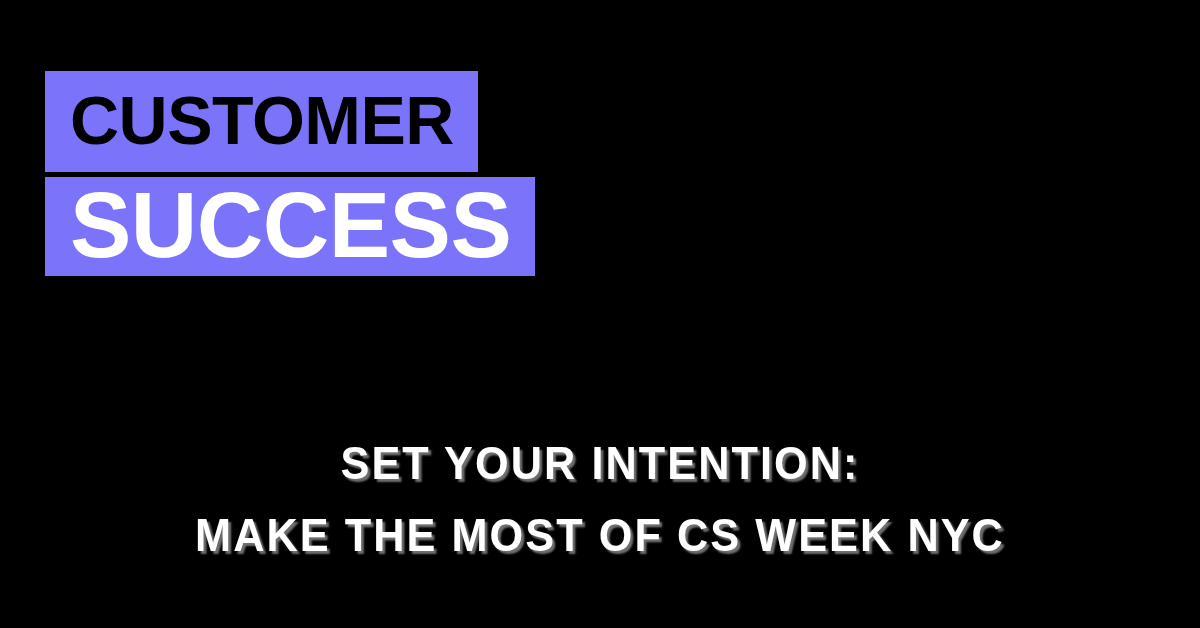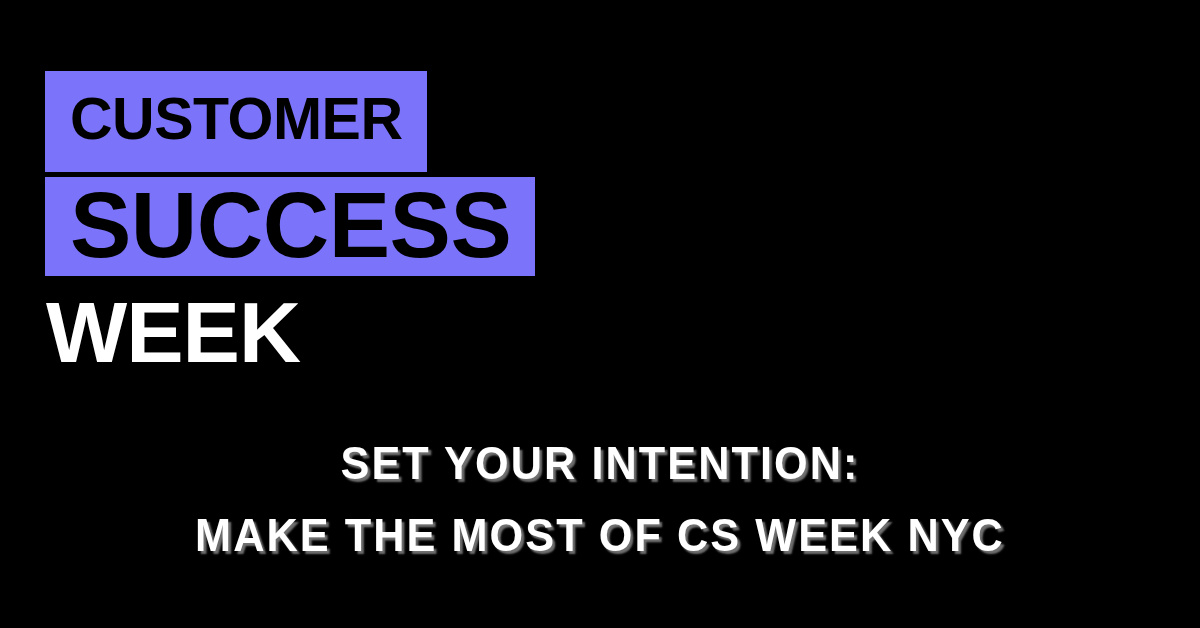--- a/index.html
+++ b/index.html
@@ -36,38 +36,38 @@
   
   .line-customer {
     left: 45px;
     top: 71px;
     height: 101px;
     background: #7B74FA;
     padding: 0 24px 0 25px;
   }
   .line-customer .hl-text {
     color: #000000;
-    font-size: 59px;
+    font-size: 68px;
     font-weight: 700;
     line-height: 1;
     letter-spacing: -0.5px;
     font-family: "Liberation Sans", sans-serif;
     transform: translateY(-2px);
   }
 
   
   .line-success {
     left: 45px;
     top: 177px;
     height: 99px;
     background: #7B74FA;
     padding: 0 24px 0 25px;
   }
   .line-success .hl-text {
-    color: #000000;
+    color: #ffffff;
     font-size: 92px;
     font-weight: 700;
     line-height: 1;
     letter-spacing: -0.5px;
     font-family: "Liberation Sans", sans-serif;
     transform: translateY(-2px);
   }
 
   
   .line-week {
@@ -141,23 +141,20 @@
   <div class="headline-block">
 
     <div class="hl-line line-customer">
       <span class="hl-text">CUSTOMER</span>
     </div>
 
     <div class="hl-line line-success">
       <span class="hl-text">SUCCESS</span>
     </div>
 
-    <div class="hl-line line-week">
-      <span class="hl-text">WEEK</span>
-    </div>
 
 
   </div>
 
   <div class="subtitle-block">
     <span class="sub-line sub-line-1">SET YOUR INTENTION:</span>
     <span class="sub-line sub-line-2">MAKE THE MOST OF CS WEEK NYC</span>
   </div>
 
 </div>

